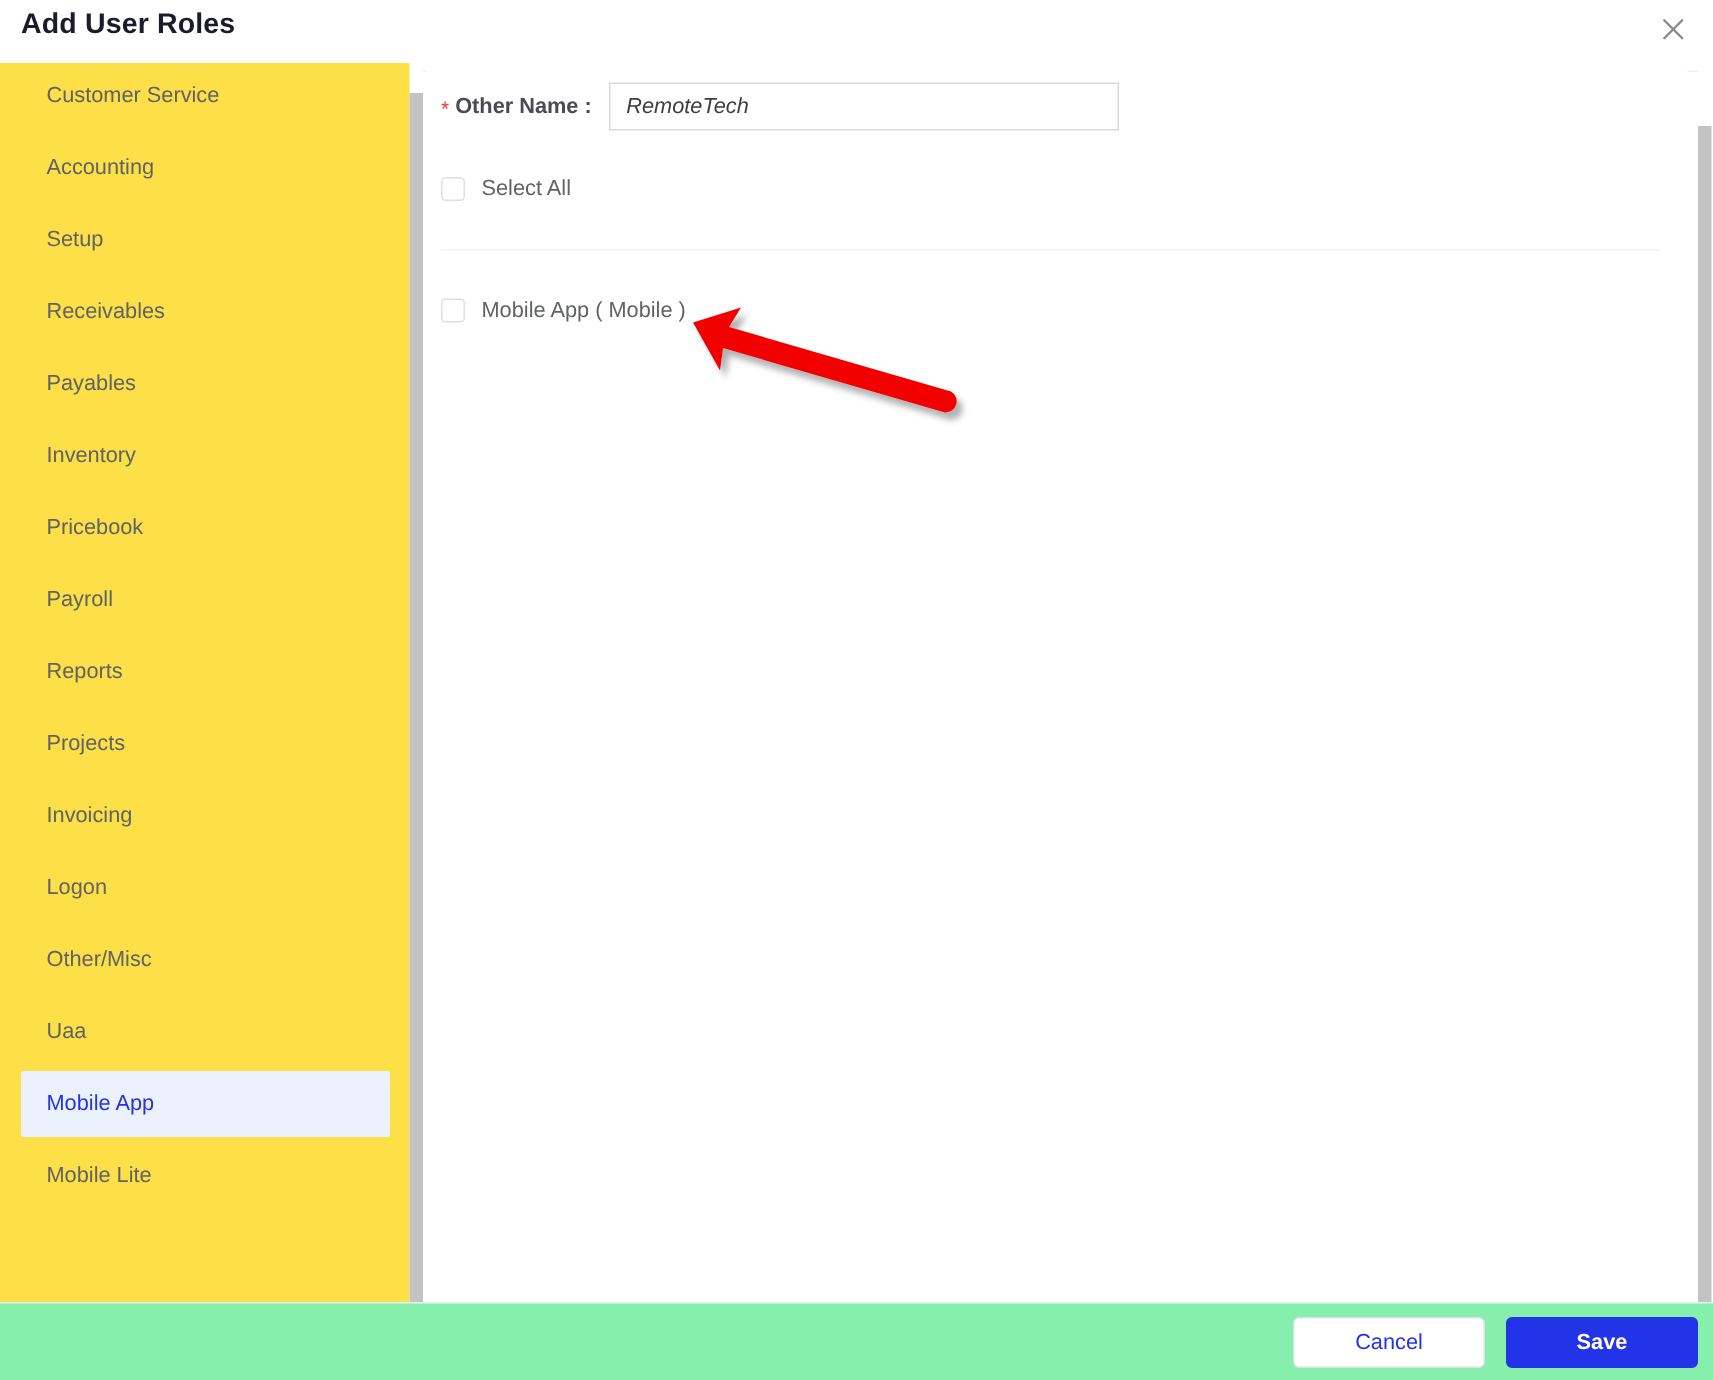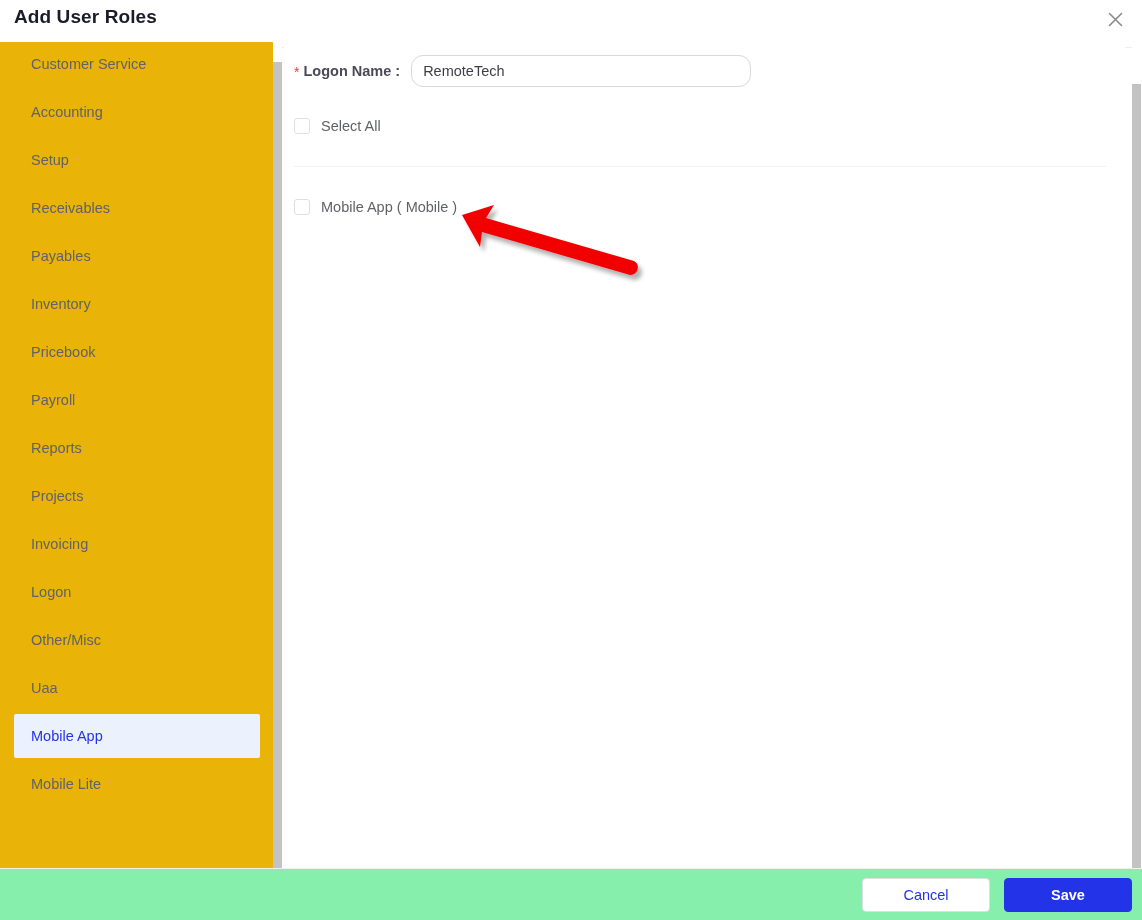--- a/index.html
+++ b/index.html
@@ -39,21 +39,21 @@
     cursor: pointer;
     color: #8a8a8a;
   }
   .close-btn svg { display: block; }
 
   
   .sidebar {
     position: absolute;
     left: 0; top: 42px;
     width: 274px; height: 826px;
-    background: #eab308;
+    background: #fde047;
     overflow: hidden;
   }
   .sidebar-list {
     position: absolute;
     left: 0; top: 0;
     width: 274px;
   }
   .sidebar-item {
     position: relative;
     margin: 0 14px;
@@ -115,27 +115,28 @@
     font-size: 14.5px;
     font-weight: bold;
     color: #4b4b57;
     margin-right: 11px;
     white-space: nowrap;
   }
   .text-input {
     width: 340px;
     height: 32px;
     border: 1px solid #d6d9de;
-    border-radius: 12px;
+    border-radius: 0;
     padding: 0 11px;
     font-size: 14.5px;
     font-family: "Liberation Sans", sans-serif;
     color: #3d3d46;
     outline: none;
     background: #ffffff;
+    font-style: italic;
   }
   .text-input::placeholder { color: #b4b8bf; }
 
   .check-row {
     position: absolute;
     display: flex;
     height: 20px;
   }
   #row-select-all { left: 10px; top: 76px; }
   #row-mobile-app { left: 10px; top: 157px; }
@@ -288,21 +289,21 @@
       </div>
   </div>
   <div class="sb-track">
     <div class="sb-thumb" style="left:0; top:20px;"></div>
   </div>
 
   <div class="content">
 
     <div class="field-row">
       <span class="req-star">*</span>
-      <span class="field-label">Logon Name :</span>
+      <span class="field-label">Other Name :</span>
       <input class="text-input" type="text" value="RemoteTech" placeholder="" style="">
     </div>
 
     <div class="check-row" id="row-select-all">
       <span class="chk"></span>
       <span class="chk-label">Select All</span>
     </div>
 
     <div class="divider"></div>
 

